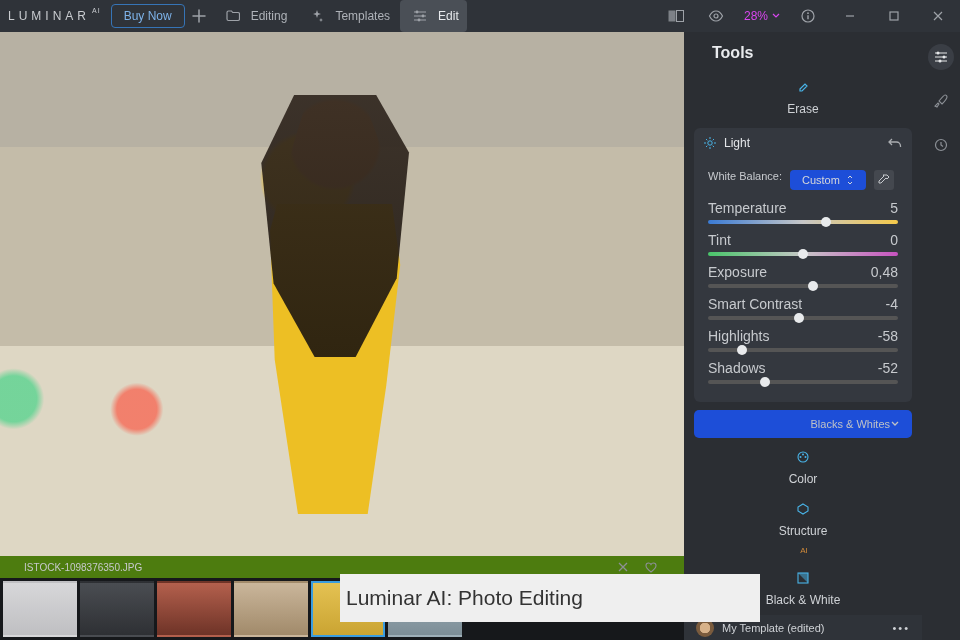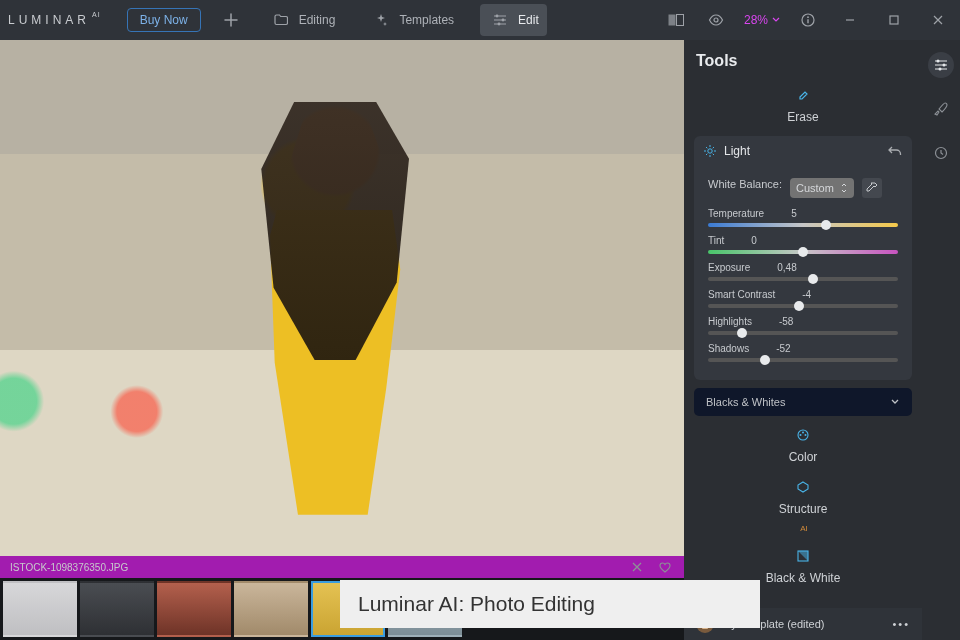--- a/index.html
+++ b/index.html
@@ -1,20 +1,20 @@
 <!DOCTYPE html>
 <html><head>
 <meta charset="utf-8">
 <style>
   * { box-sizing: border-box; margin: 0; padding: 0; }
   html, body { width: 960px; height: 640px; overflow: hidden; font-family: -apple-system, "Segoe UI", sans-serif; background:#2b2e33; color:#d9dce0; }
   .app { display:flex; flex-direction:column; width:960px; height:640px; background:#2b2e33; }
 
   
-  .topbar { height:40px; background:#2f3339; display:flex; align-items:center; padding:0 8px; gap:18px; font-size:12px; }
+  .topbar { height:32px; background:#2f3339; display:flex; align-items:center; padding:0 8px; gap:2px; font-size:12px; }
   .logo   { font-family:"Segoe UI", sans-serif; letter-spacing:4px; font-size:12px; color:#c9ccd0; margin-right:8px; display:flex; align-items:flex-start;}
   .logo .ai { font-size:7px; letter-spacing:1px; margin-left:2px; margin-top:-2px;}
   .buy    { background:transparent; border:1px solid #3674b6; color:#7db2e8; padding:4px 12px; border-radius:4px; font-size:12px; cursor:pointer;}
   .tb-icon { width:24px; height:24px; display:flex; align-items:center; justify-content:center; color:#9ea2a8; cursor:pointer;}
   .tb-item { display:flex; align-items:center; gap:6px; color:#aeb2b8; cursor:pointer; padding:4px 8px; border-radius:4px;}
   .tb-item.active { background:#4a4f56; color:#e8eaed;}
   .tb-spacer{ flex:1; }
   .tb-right { display:flex; align-items:center; gap:16px; color:#d946ef; font-size:12px;}
   .winbtn { width:28px; height:28px; display:flex; align-items:center; justify-content:center; color:#9ea2a8; cursor:pointer;}
 
@@ -41,67 +41,67 @@
     clip-path: polygon(40% 0, 60% 0, 72% 18%, 78% 42%, 72% 70%, 64% 100%, 34% 100%, 24% 64%, 22% 34%, 32% 14%);
     filter:saturate(1.1);
   }
   .photo::after{ 
     content:""; position:absolute; left:34%; top:12%; width:30%; height:50%;
     background:linear-gradient(180deg,#2e241c,#1b140e);
     clip-path:polygon(30% 0,70% 0,86% 22%,80% 70%,60% 100%,40% 100%,20% 72%,14% 26%);
     opacity:.9;
   }
 
-  .file-row { height:22px; display:flex; align-items:center; background:#a21caf; font-size:10px; color:#c7c9cc; padding:0 10px; gap:10px;}
+  .file-row { height:22px; display:flex; align-items:center; background:#4d7c0f; font-size:10px; color:#c7c9cc; padding:0 24px; gap:10px;}
   .file-row .spacer{flex:1;}
   .file-row .icon-btn{width:18px;height:18px;display:flex;align-items:center;justify-content:center;color:#8d9096;cursor:pointer;}
 
   .filmstrip { height:62px; background:#16181b; display:flex; gap:3px; padding:3px; position:relative;}
   .thumb { width:74px; height:56px; background:#555; border:2px solid transparent; cursor:pointer;}
   .thumb.sel{ border-color:#3a9de0;}
   .thumb.t1{background:linear-gradient(#d7d7d9,#bfbfc2);}
   .thumb.t2{background:linear-gradient(#4a4d52,#2e3034);}
   .thumb.t3{background:linear-gradient(#b4604d,#6e3327);}
   .thumb.t4{background:linear-gradient(#cab69b,#a18a6a);}
   .thumb.t5{background:linear-gradient(#e4c253,#caa432);}
   .thumb.t6{background:linear-gradient(#9fb0b9,#7d8e97);}
 
   .caption-overlay{
-    position:absolute; left:340px; bottom:12px; width:420px; height:48px;
-    background:#efefef; color:#333; display:flex; align-items:center; padding:0 18px;
+    position:absolute; left:340px; bottom:18px; width:420px; height:48px;
+    background:#efefef; color:#333; display:flex; align-items:center; padding:0 6px;
     font-size:21px;
   }
 
   
   .side { width:276px; background:#2b2e33; display:flex; }
   .tools-col{ flex:1; display:flex; flex-direction:column; padding:12px 0 0 0; min-width:0;}
-  .tools-head{ display:flex; align-items:center; justify-content:space-between; padding:0 14px 10px 12px;}
+  .tools-head{ display:flex; align-items:center; justify-content:space-between; padding:0 14px 10px 28px;}
   .tools-head h2{ font-size:16px; font-weight:600; color:#e9ebee;}
 
   .tool-row{ display:flex; align-items:center; gap:8px; padding:8px 14px; font-size:12px; color:#cfd2d6; cursor:pointer;flex-direction:column;}
   .tool-row .ticon{ width:14px;height:14px; display:flex;align-items:center;justify-content:center;}
   .tool-row .badge{ font-size:8px; color:#d08a3a; margin-left:2px;}
 
   .panel{ margin:4px 10px; border-radius:6px; background:#34383f;}
   .panel-head{ display:flex; align-items:center; gap:8px; padding:8px 10px; font-size:12px; color:#e4e6e9; cursor:pointer;}
   .panel-head .spacer{flex:1;}
   .panel-body{ padding:6px 14px 10px 14px; font-size:11px; color:#c7cace;}
 
   .wb-row{ display:flex; gap:8px; margin:6px 0 10px;}
-  .wb-select{ background:#737373; border-radius:4px; padding:3px 6px; font-size:11px; color:#d5d7da; display:flex; align-items:center; gap:6px; cursor:pointer;}
+  .wb-select{ background:#1d4ed8; border-radius:4px; padding:3px 12px; font-size:11px; color:#d5d7da; display:flex; align-items:center; gap:6px; cursor:pointer;}
   .pipette{ width:20px;height:20px;background:#44484f;border-radius:3px;display:flex;align-items:center;justify-content:center;cursor:pointer;}
 
   .slider{ margin:8px 0;}
-  .slider .lbl{ display:flex; justify-content:flex-start; font-size:10px; margin-bottom:4px;gap:27px;}
+  .slider .lbl{ display:flex; justify-content:space-between; font-size:14px; margin-bottom:4px;}
   .track{ position:relative; height:4px; border-radius:2px; background:#555;}
   .knob{ position:absolute; top:50%; width:10px;height:10px;border-radius:50%;background:#e8eaec; transform:translate(-50%,-50%); cursor:pointer;}
   .track.temp{ background:linear-gradient(90deg,#3a7bd5,#c7c7c7,#f5c94a);}
   .track.tint{ background:linear-gradient(90deg,#49c56a,#c7c7c7,#c753c0);}
 
-  .sub-row{ display:flex; align-items:center; justify-content:space-between; padding:8px 12px; font-size:11px; color:#bfc2c6; background:#0f172a; margin:4px 10px; border-radius:5px; cursor:pointer;}
+  .sub-row{ display:flex; align-items:center; justify-content:flex-end; padding:8px 12px; font-size:11px; color:#bfc2c6; background:#1d4ed8; margin:4px 10px; border-radius:5px; cursor:pointer;}
 
   .rail{ width:38px; background:#2b2e33; display:flex; flex-direction:column; align-items:center; padding-top:12px; gap:18px;}
   .rail .r-icon{ width:26px;height:26px;display:flex;align-items:center;justify-content:center;color:#8c9096;cursor:pointer;}
   .rail .r-icon.active{ background:#3a3e45;border-radius:50%;color:#e6e8ea;}
 
   
   .tpl-bar{ height:32px; background:#2f3339; display:flex; align-items:center; padding:0 12px; gap:8px; font-size:11px; color:#cfd2d6;}
   .tpl-bar .spacer{flex:1;}
   .avatar{ width:18px;height:18px;border-radius:50%;background:radial-gradient(circle,#d7b28a 40%,#7a5b3d 42%);}
   .dots{ letter-spacing:2px; cursor:pointer;}

